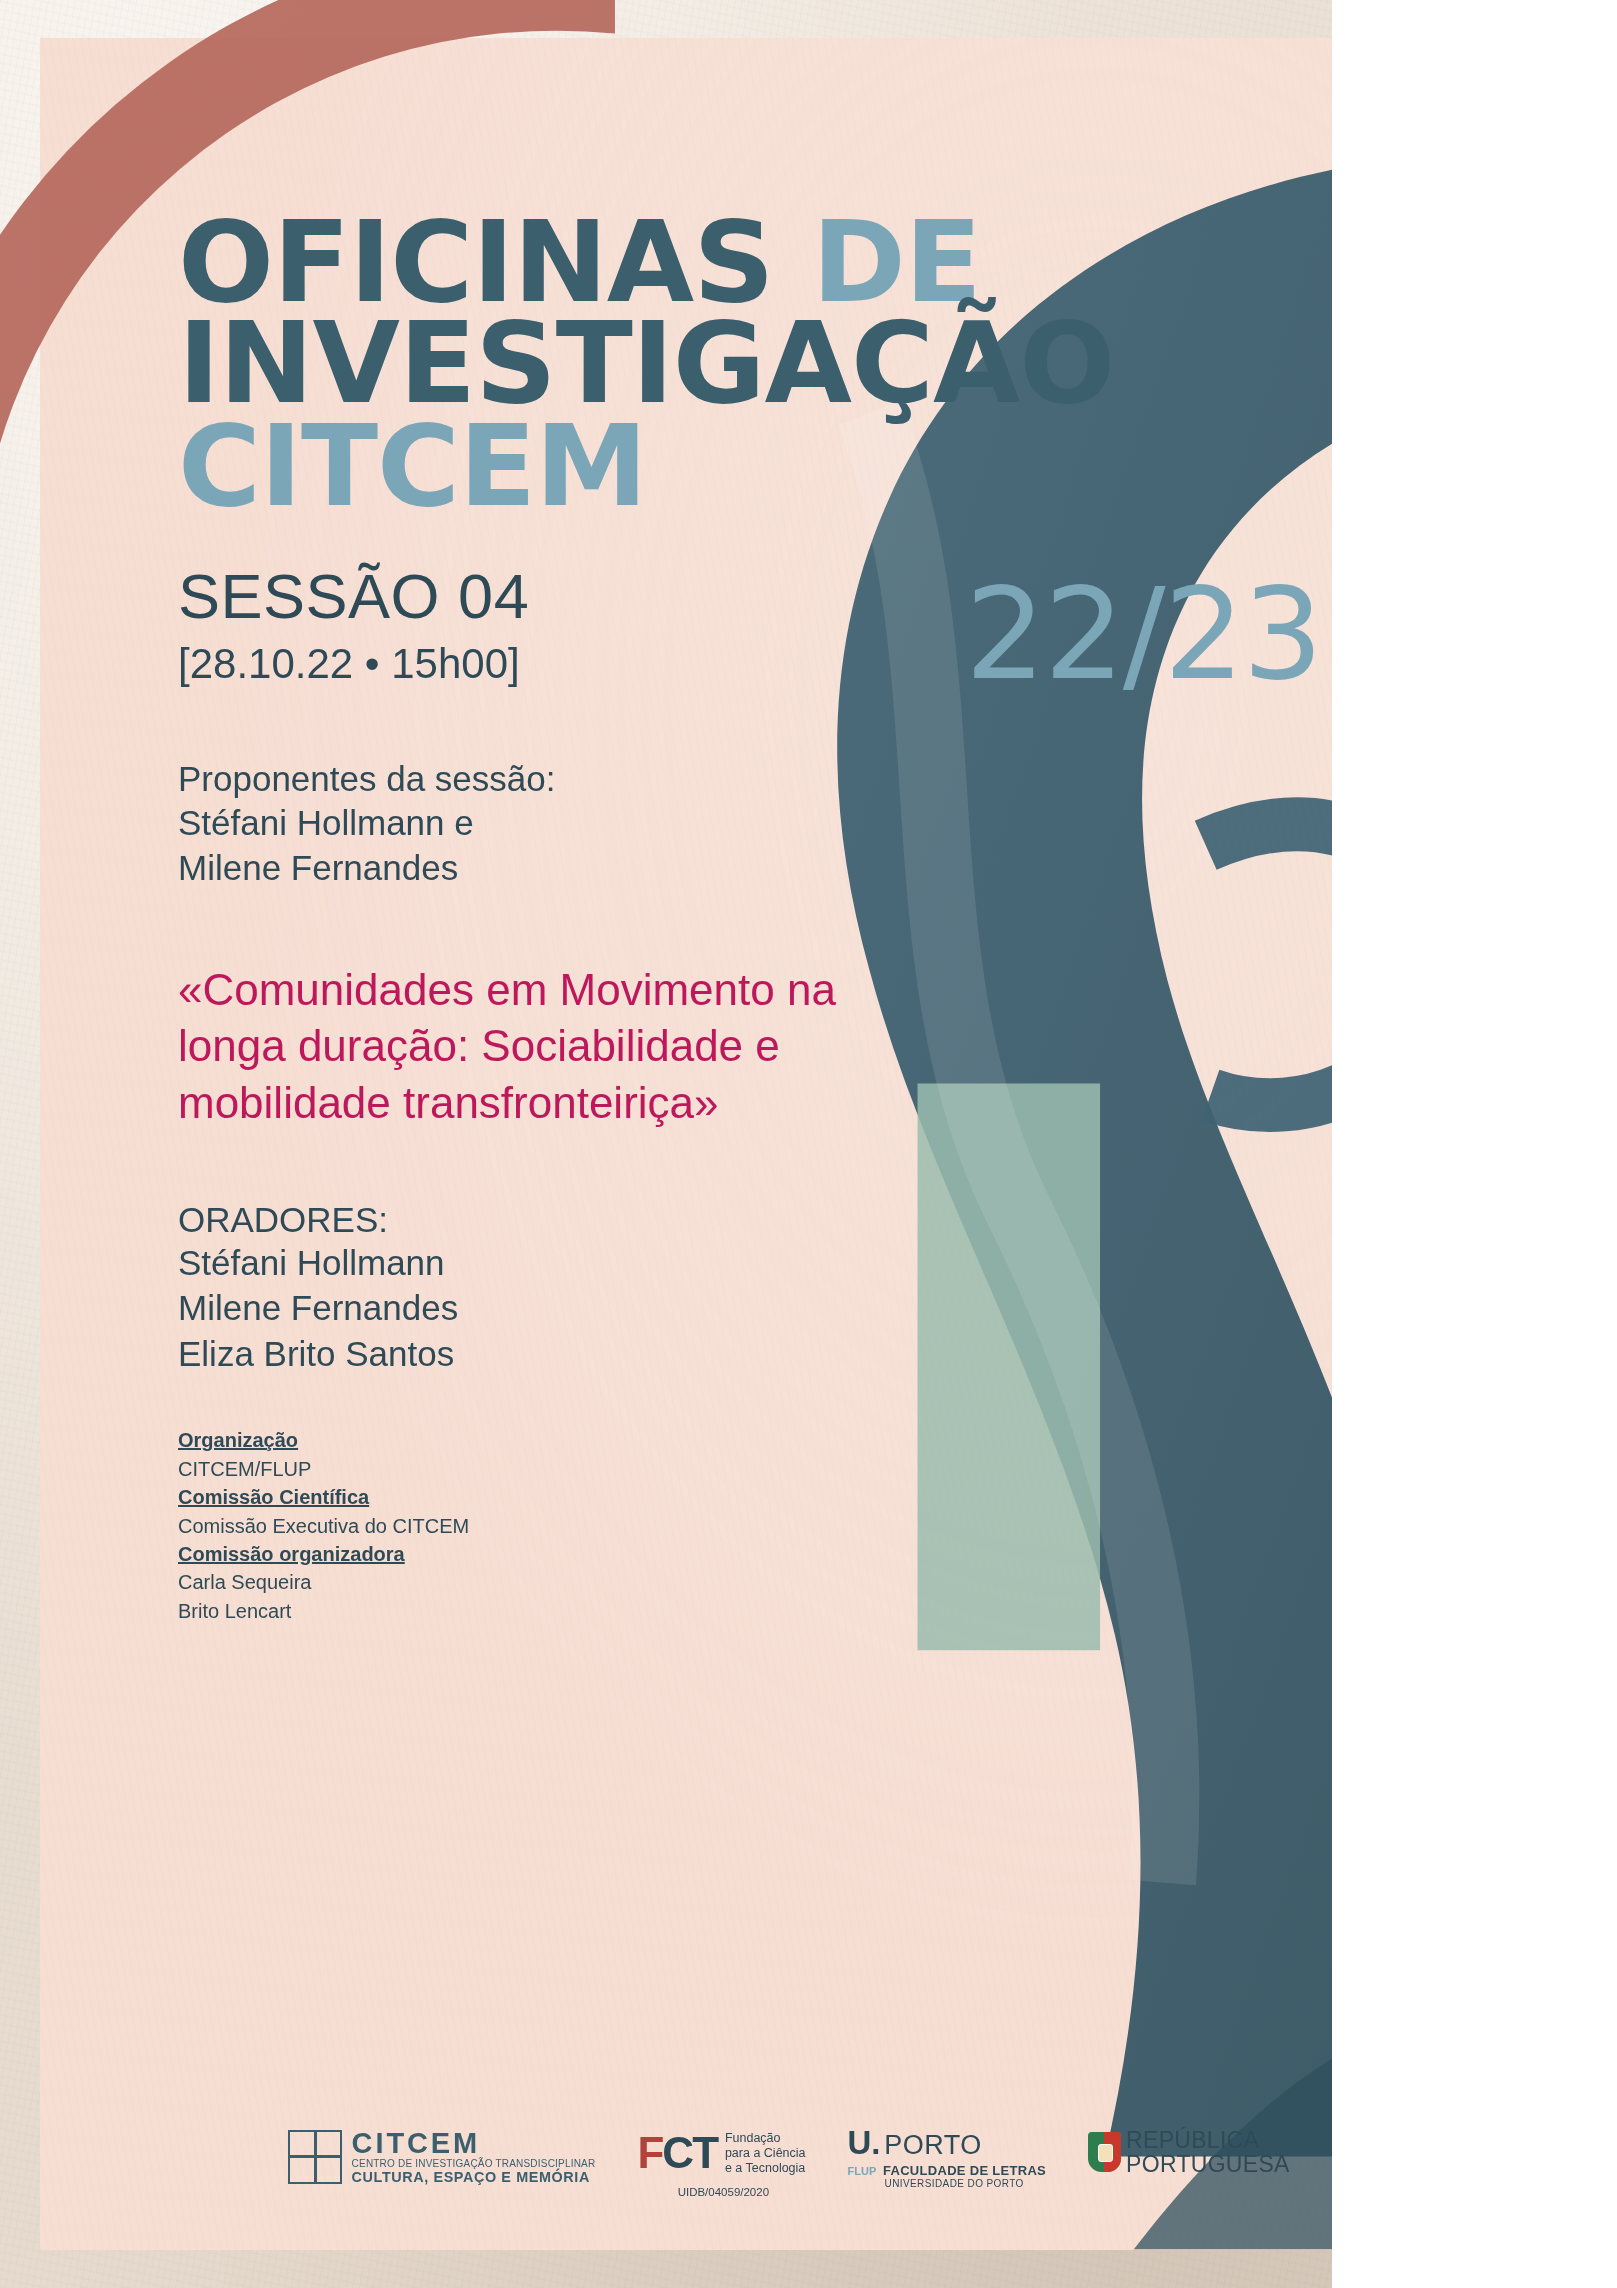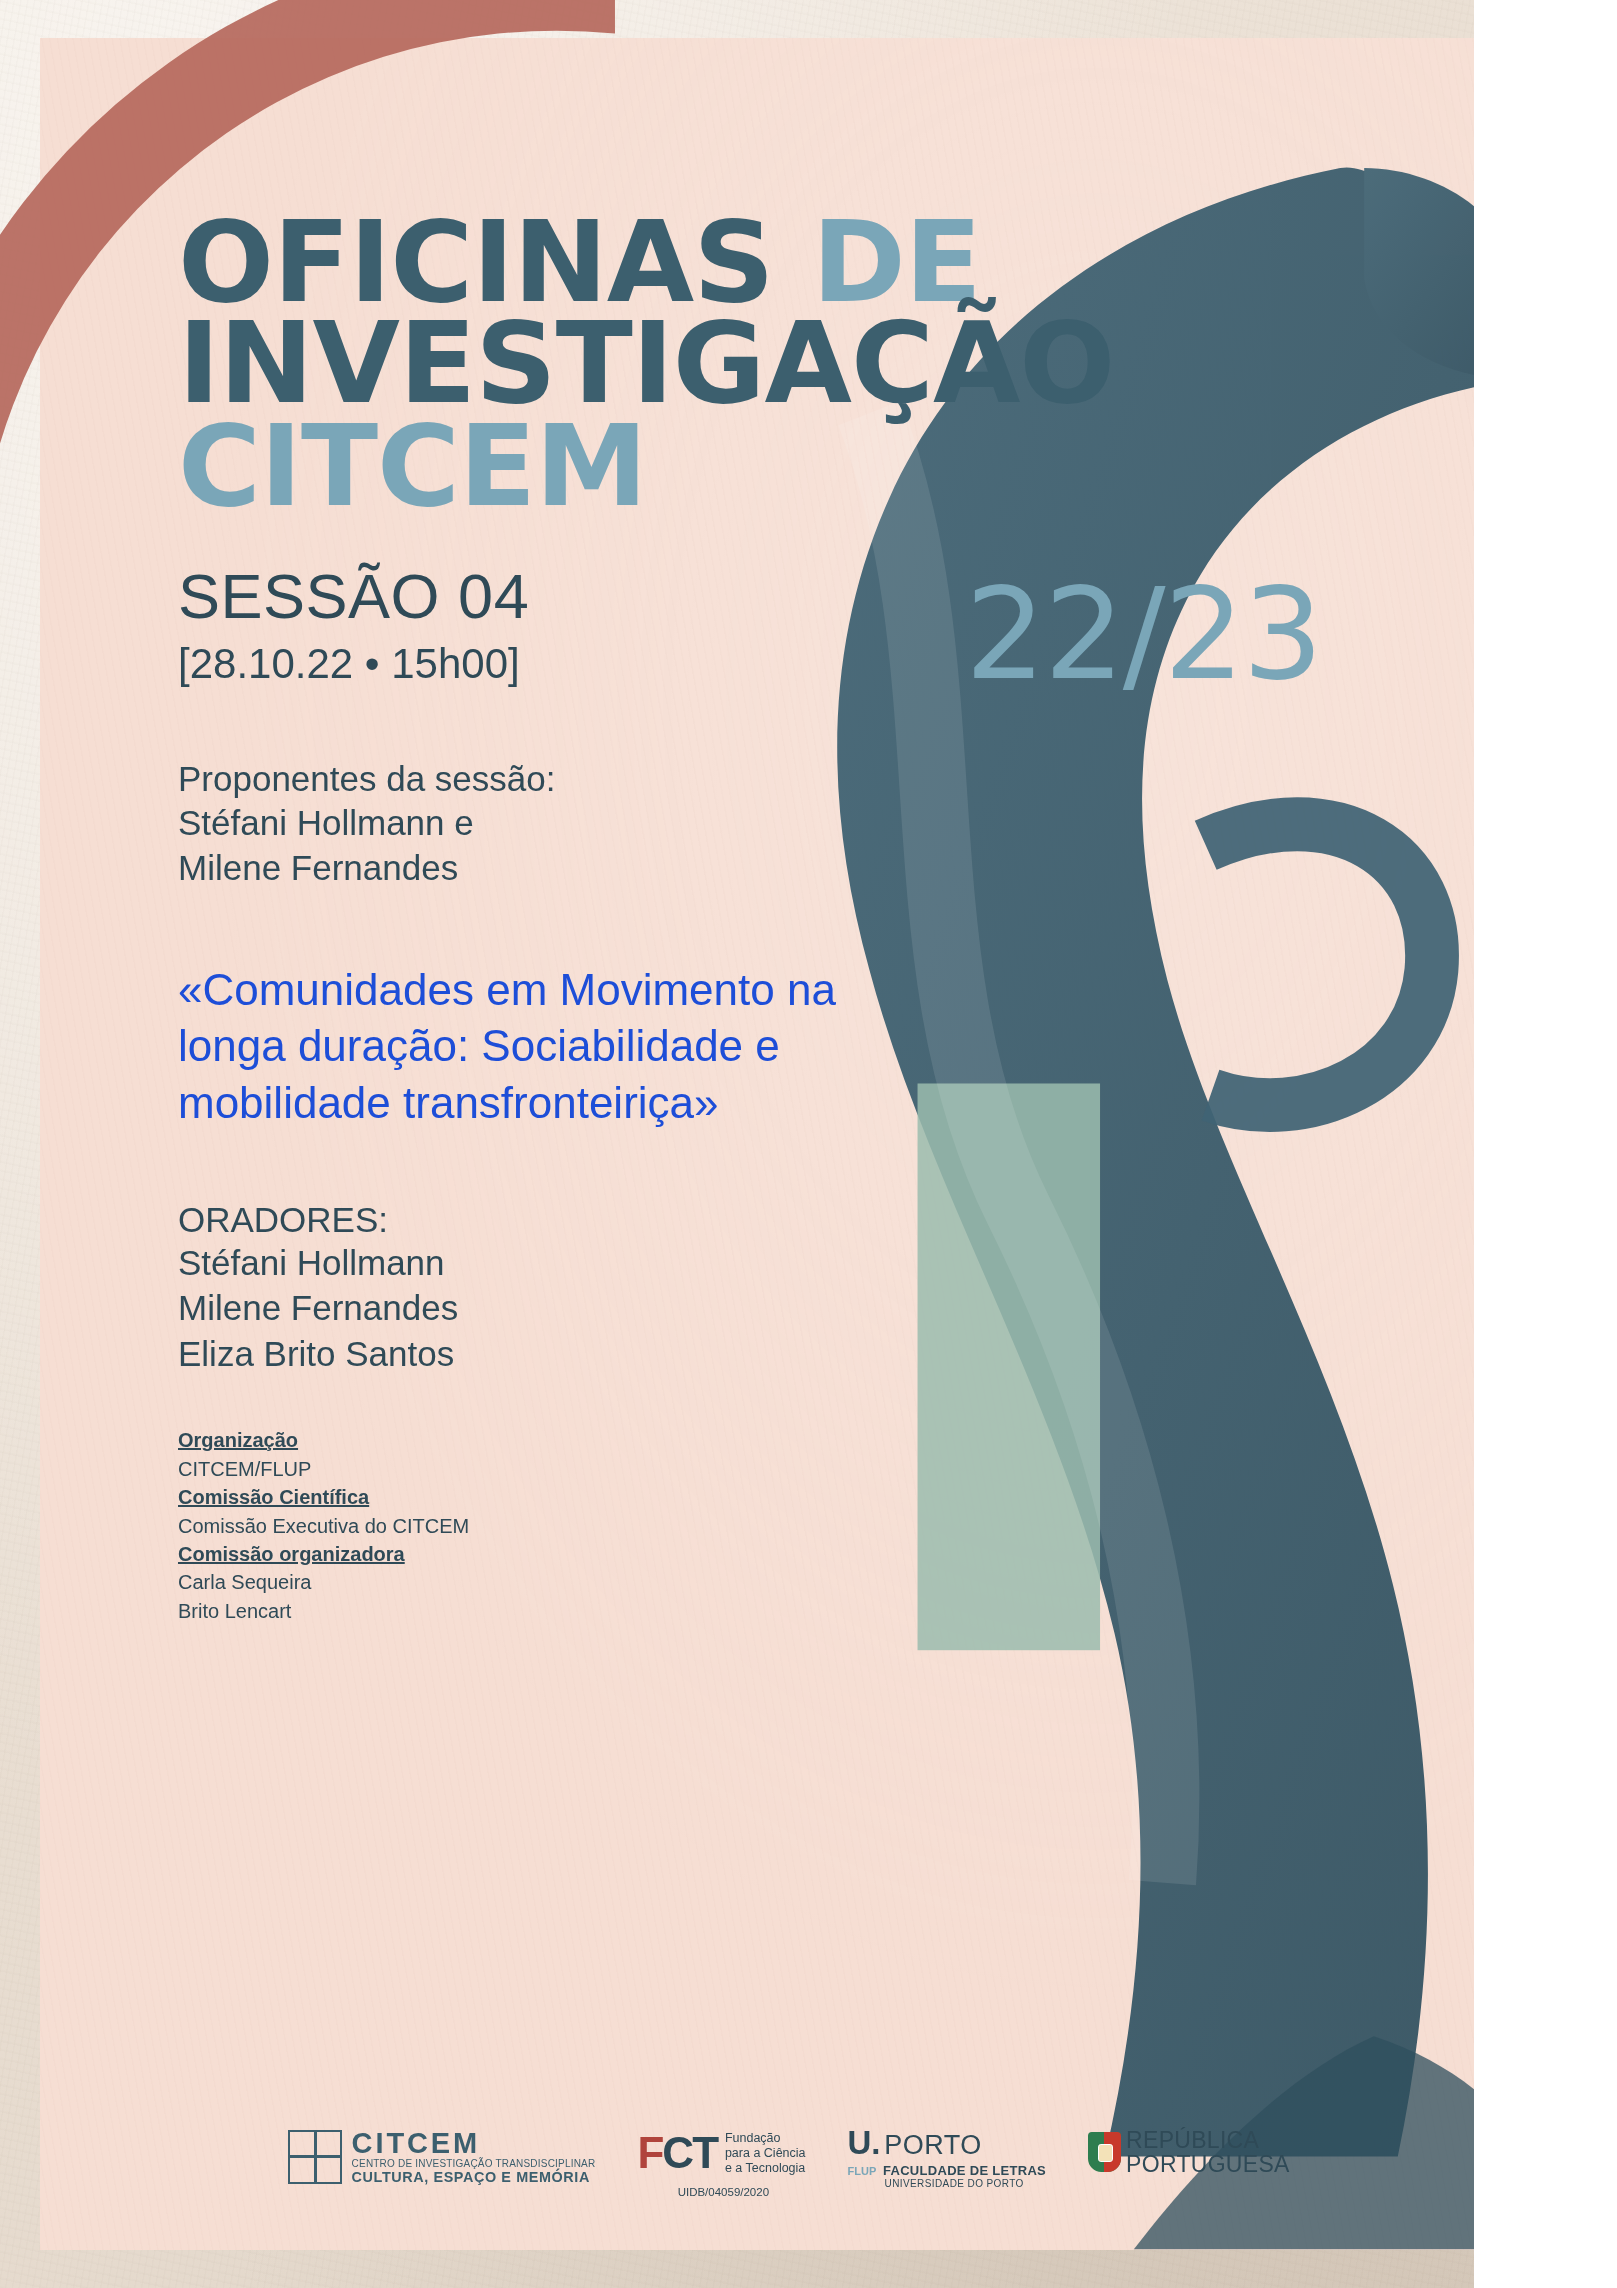--- a/index.html
+++ b/index.html
@@ -6,21 +6,21 @@
     margin: 0;
     padding: 0;
     background: #ffffff;
   }
   body {
     font-family: "Liberation Sans", sans-serif;
   }
 
   .poster {
     position: relative;
-    width: 1474px;
+    width: 1332px;
     height: 2288px;
     overflow: hidden;
     background: #efe6dc;
   }
 
   
   .paper-bg {
     position: absolute;
     inset: 0;
     background:
@@ -114,21 +114,21 @@
     margin-top: 69px;
     font-size: 35px;
     line-height: 1.28;
     color: #2f4a57;
   }
 
   .talk-title {
     margin-top: 71px;
     font-size: 44px;
     line-height: 1.28;
-    color: #1d4ed8;
+    color: #be185d;
     max-width: 759px;
   }
 
   .speakers-label {
     margin-top: 69px;
     font-size: 35px;
     color: #2f4a57;
   }
   .speakers {
     font-size: 35px;

